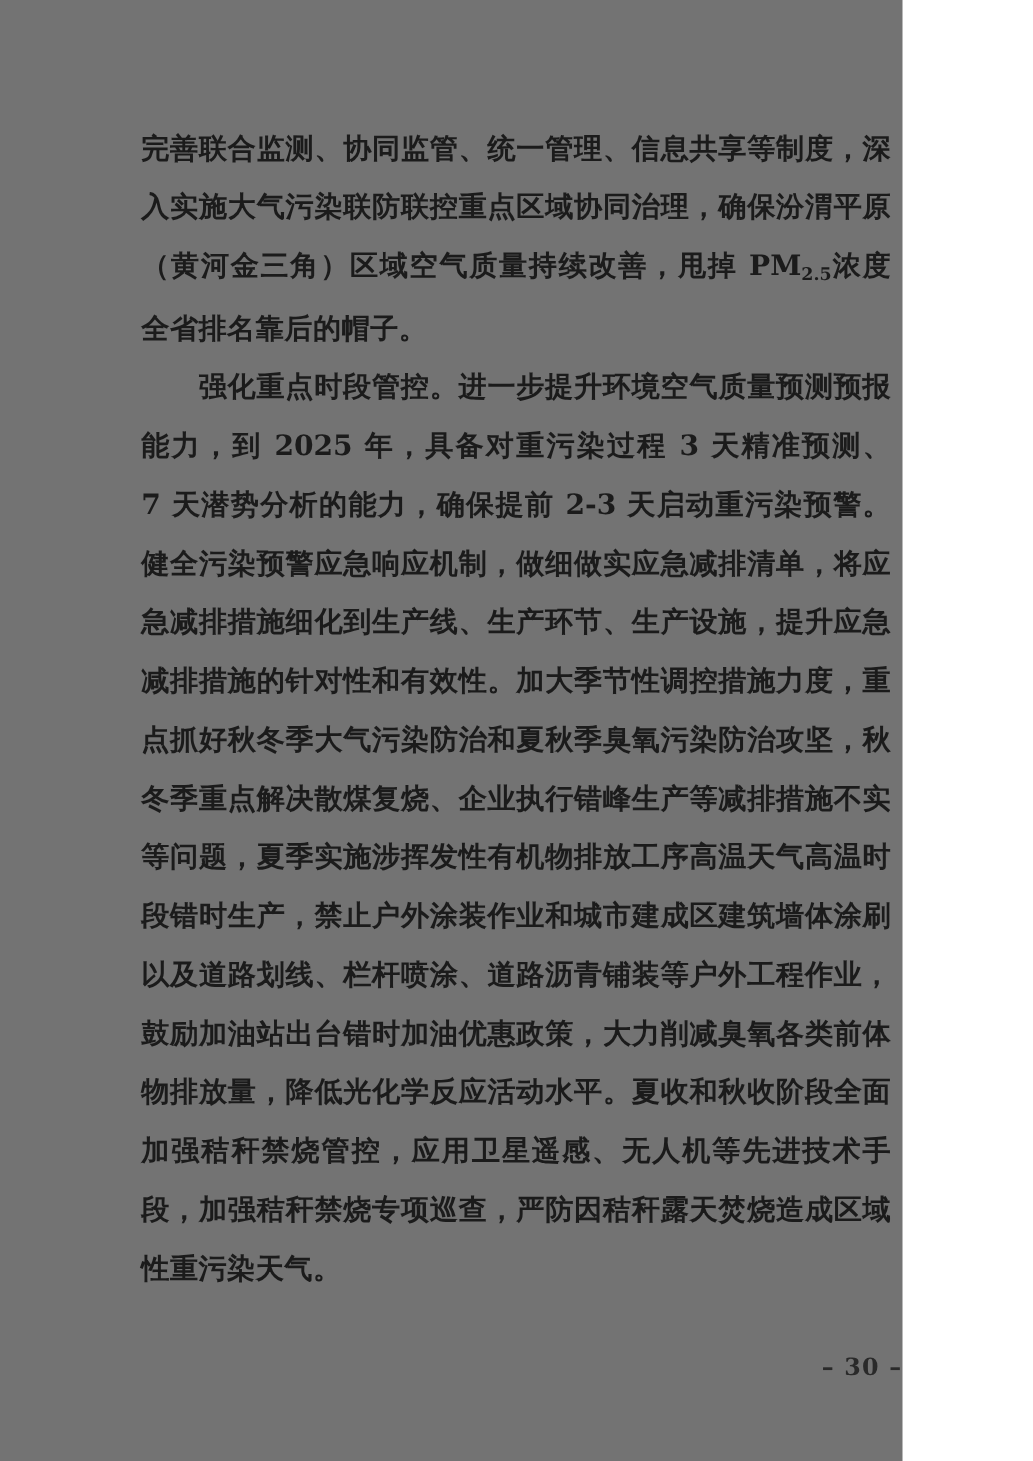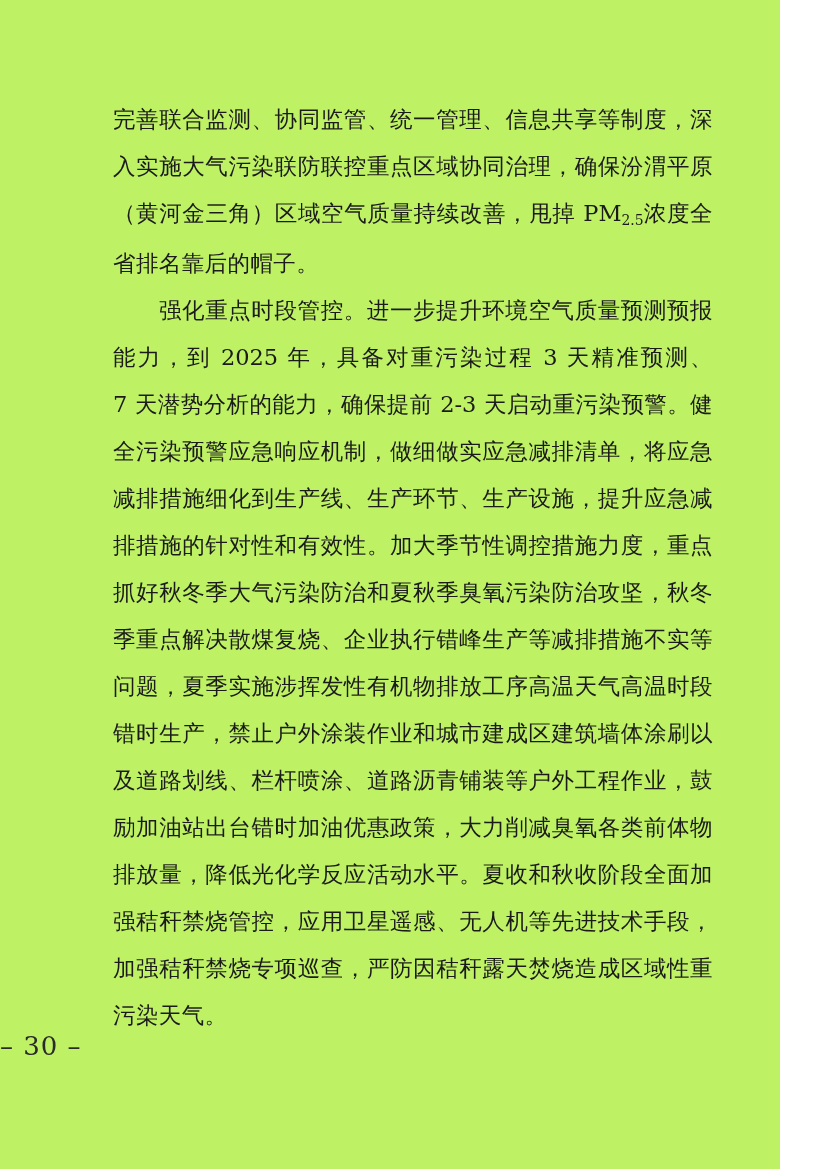--- a/index.html
+++ b/index.html
@@ -5,25 +5,26 @@
   html, body {
     margin: 0;
     padding: 0;
     background: #ffffff;
   }
   body {
     font-family: "DejaVu Serif", serif;
   }
   .page {
     position: relative;
-    width: 780px;
+    width: 722px;
     height: 1169px;
-    background: #bef264;
+    background: #737373;
     overflow: hidden;
     box-sizing: border-box;
+    font-weight: bold;
   }
   .content {
     position: absolute;
     left: 113px;
     top: 96px;
     width: 600px;
   }
   .para {
     font-family: "DejaVu Serif", serif;
     font-size: 22.5px;
@@ -48,24 +49,24 @@
     letter-spacing: 0;
   }
   .latin {
     font-family: "DejaVu Serif", serif;
     letter-spacing: 0;
   }
   .footer {
     position: absolute;
     left: 0;
     right: 0;
-    top: 1031px;
-    text-align: left;
+    top: 1083px;
+    text-align: right;
     font-family: "DejaVu Serif", serif;
-    font-size: 26px;
+    font-size: 19px;
     color: #2a2a2a;
     letter-spacing: 1px;
   }
 </style>
 </head>
 <body>
 
 <div class="page">
 
   <div class="content">

